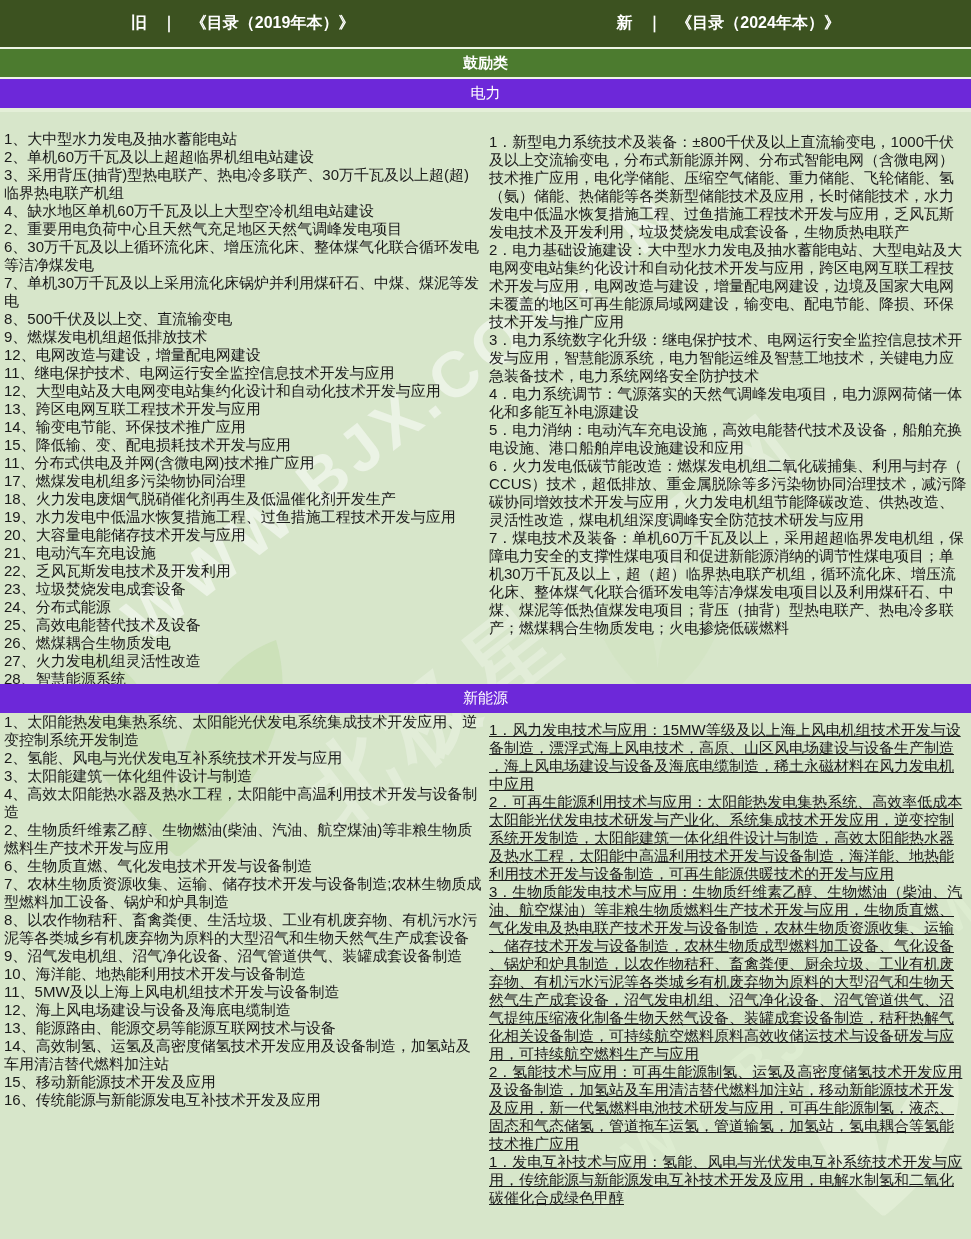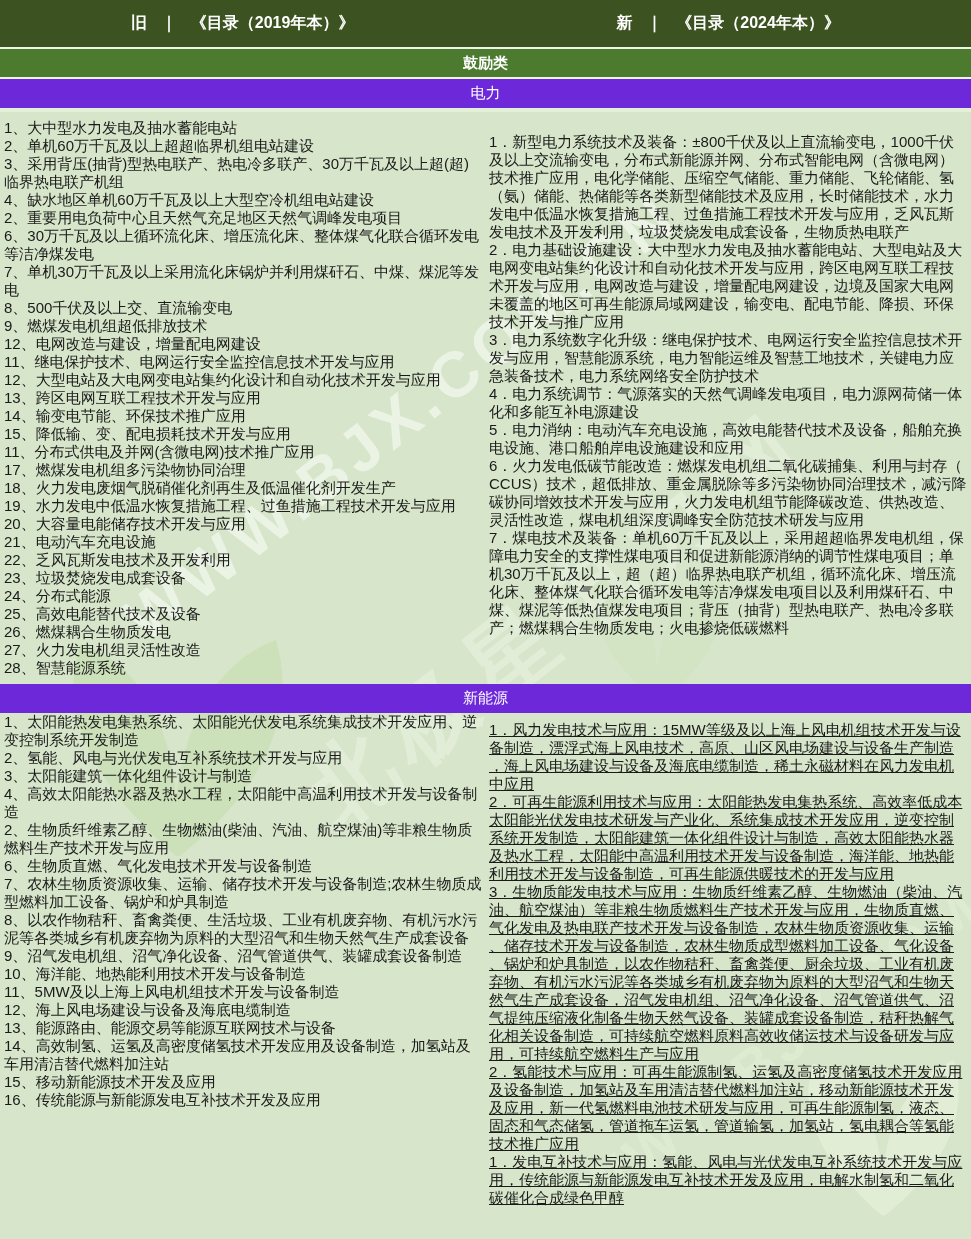--- a/index.html
+++ b/index.html
@@ -42,21 +42,21 @@
   .bar.section{ height:29px; line-height:29px; background:#6d28d9; font-weight:normal;font-family:Liberation Serif, serif; }
   
   .cols{
     position:relative; z-index:1;
     display:flex; padding:0 4px; gap:7px;
     overflow:hidden;
   }
   .cols.power{ height:572px; }
   .cols.newenergy{ height:526px; }
   .col{ width:478px; }
-  .col.old-power{ padding-top:7px; }
+  .col.old-power{ padding-top:18px; }
   .col.new-power{ padding-top:21px; }
   .col.old-newenergy{ }
   .col.new-newenergy{ padding-top:8px;text-decoration:underline; }
   .item{
     font-size:15px; line-height:18px;
     word-break:break-all; line-break:anywhere;
     text-align:left;
   }
 </style>
 </head>

